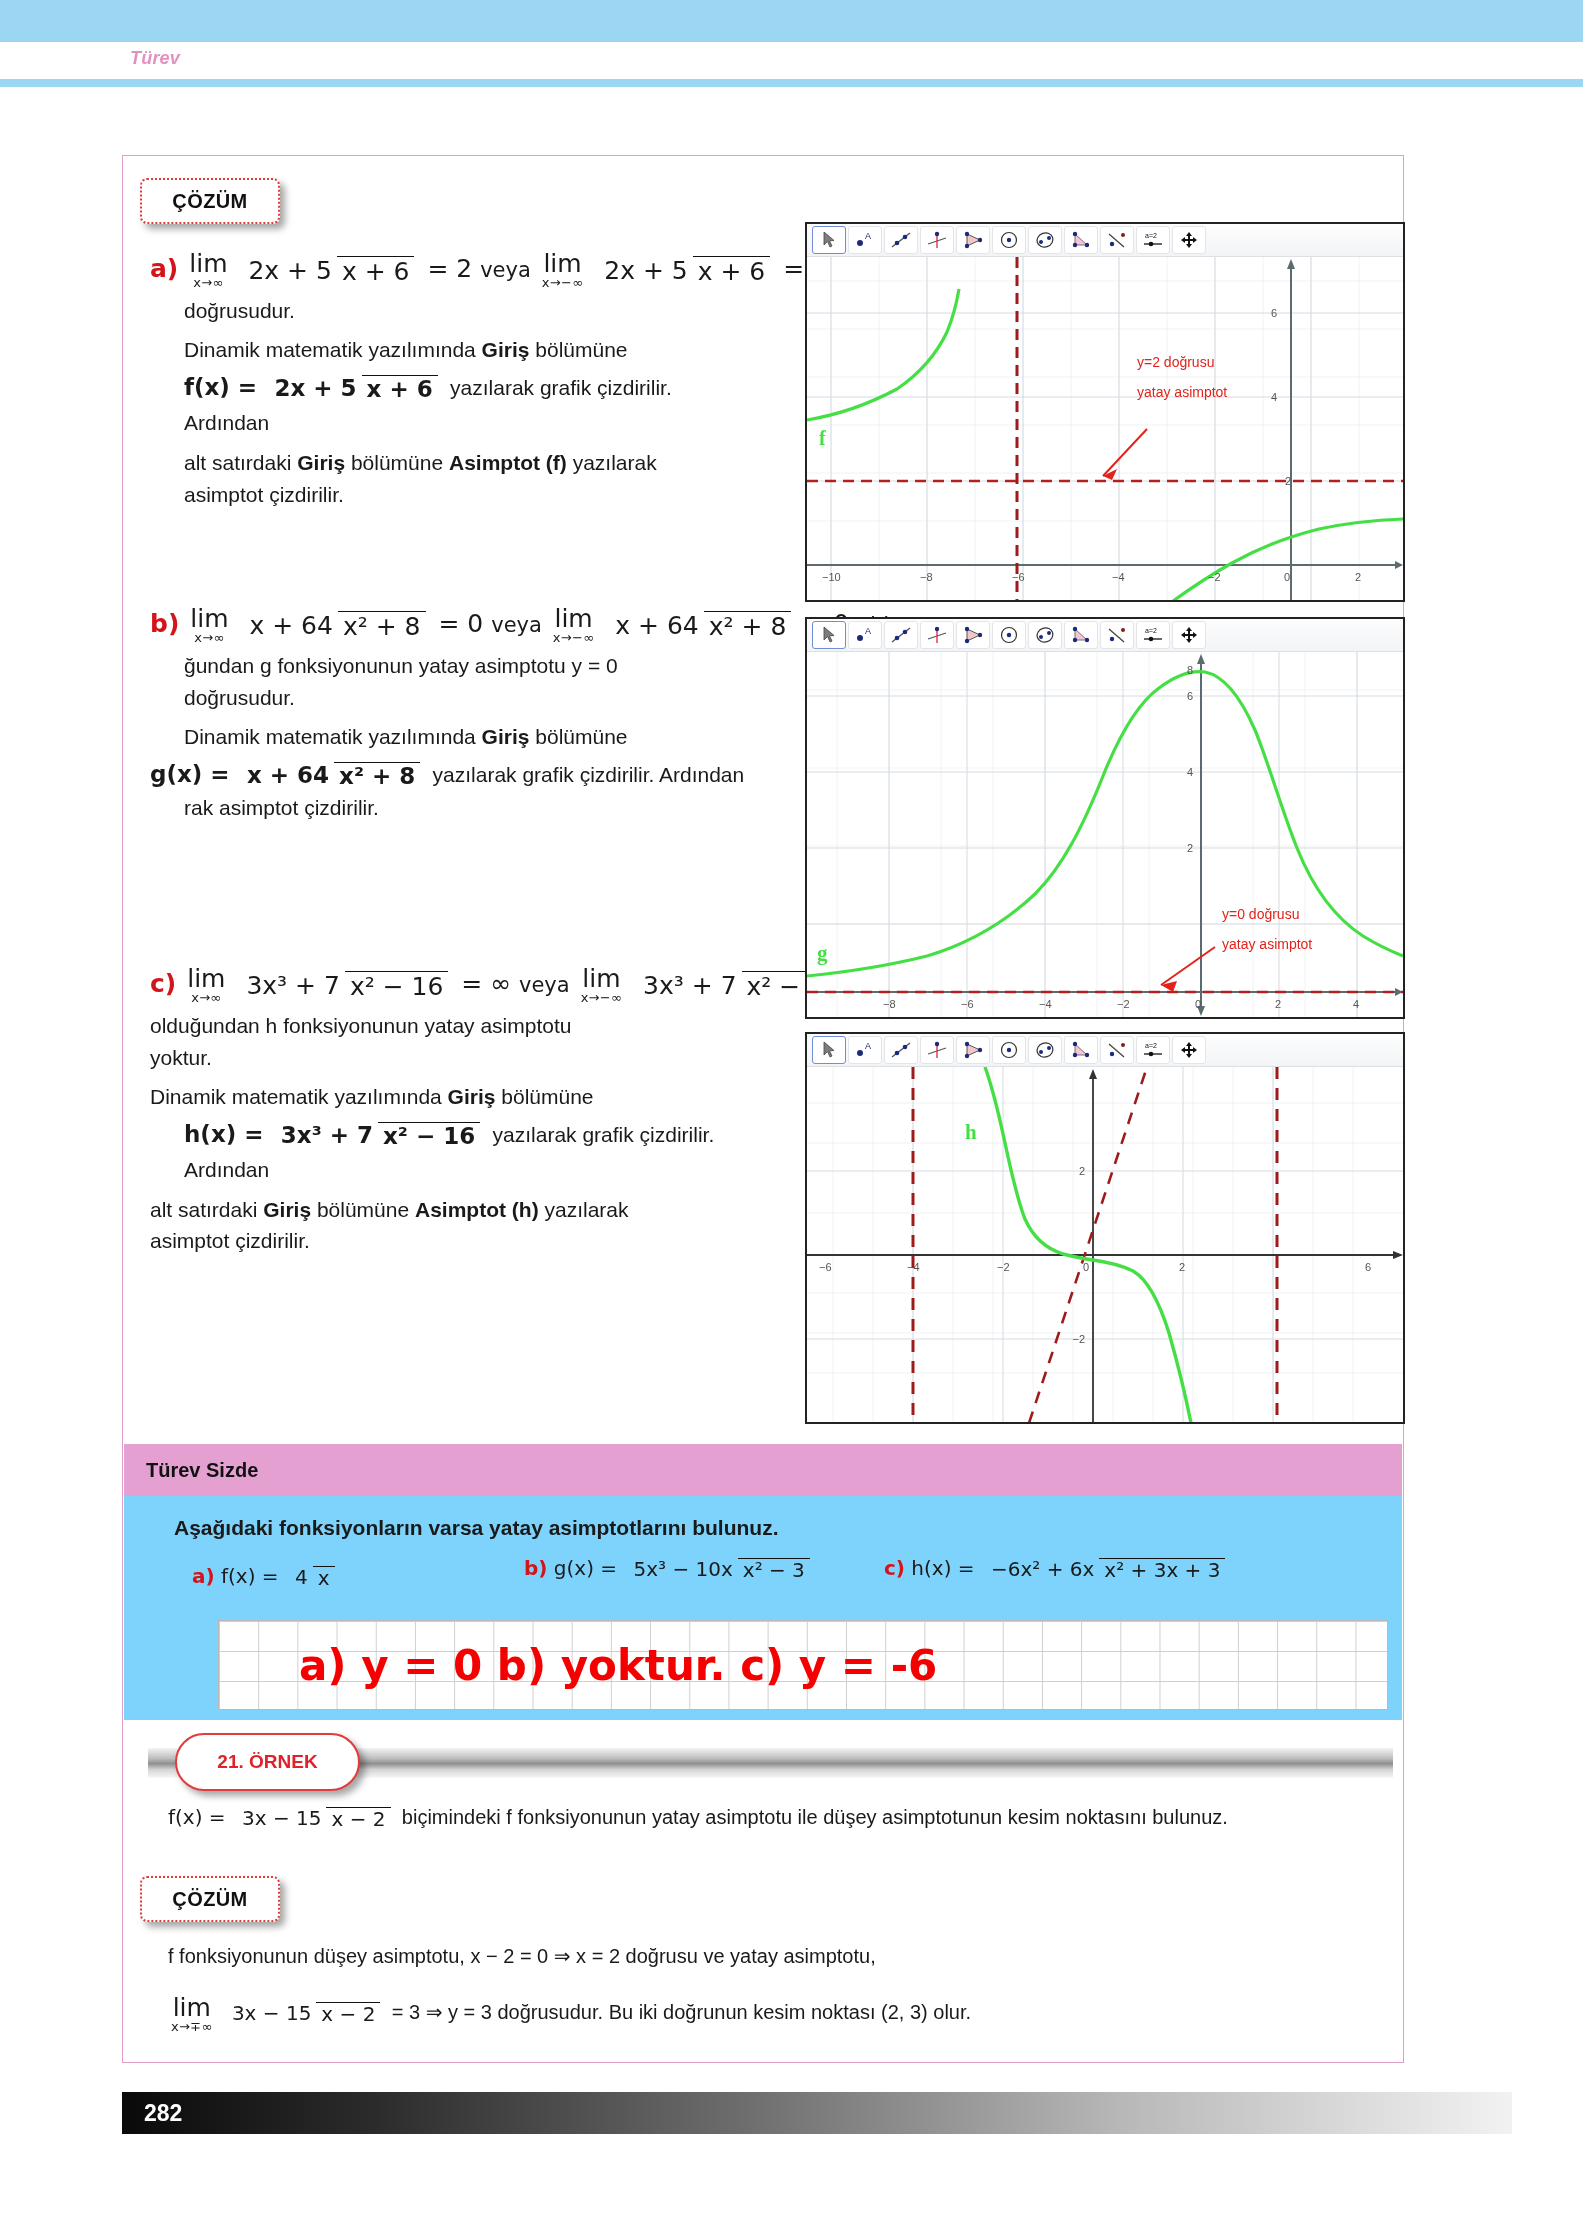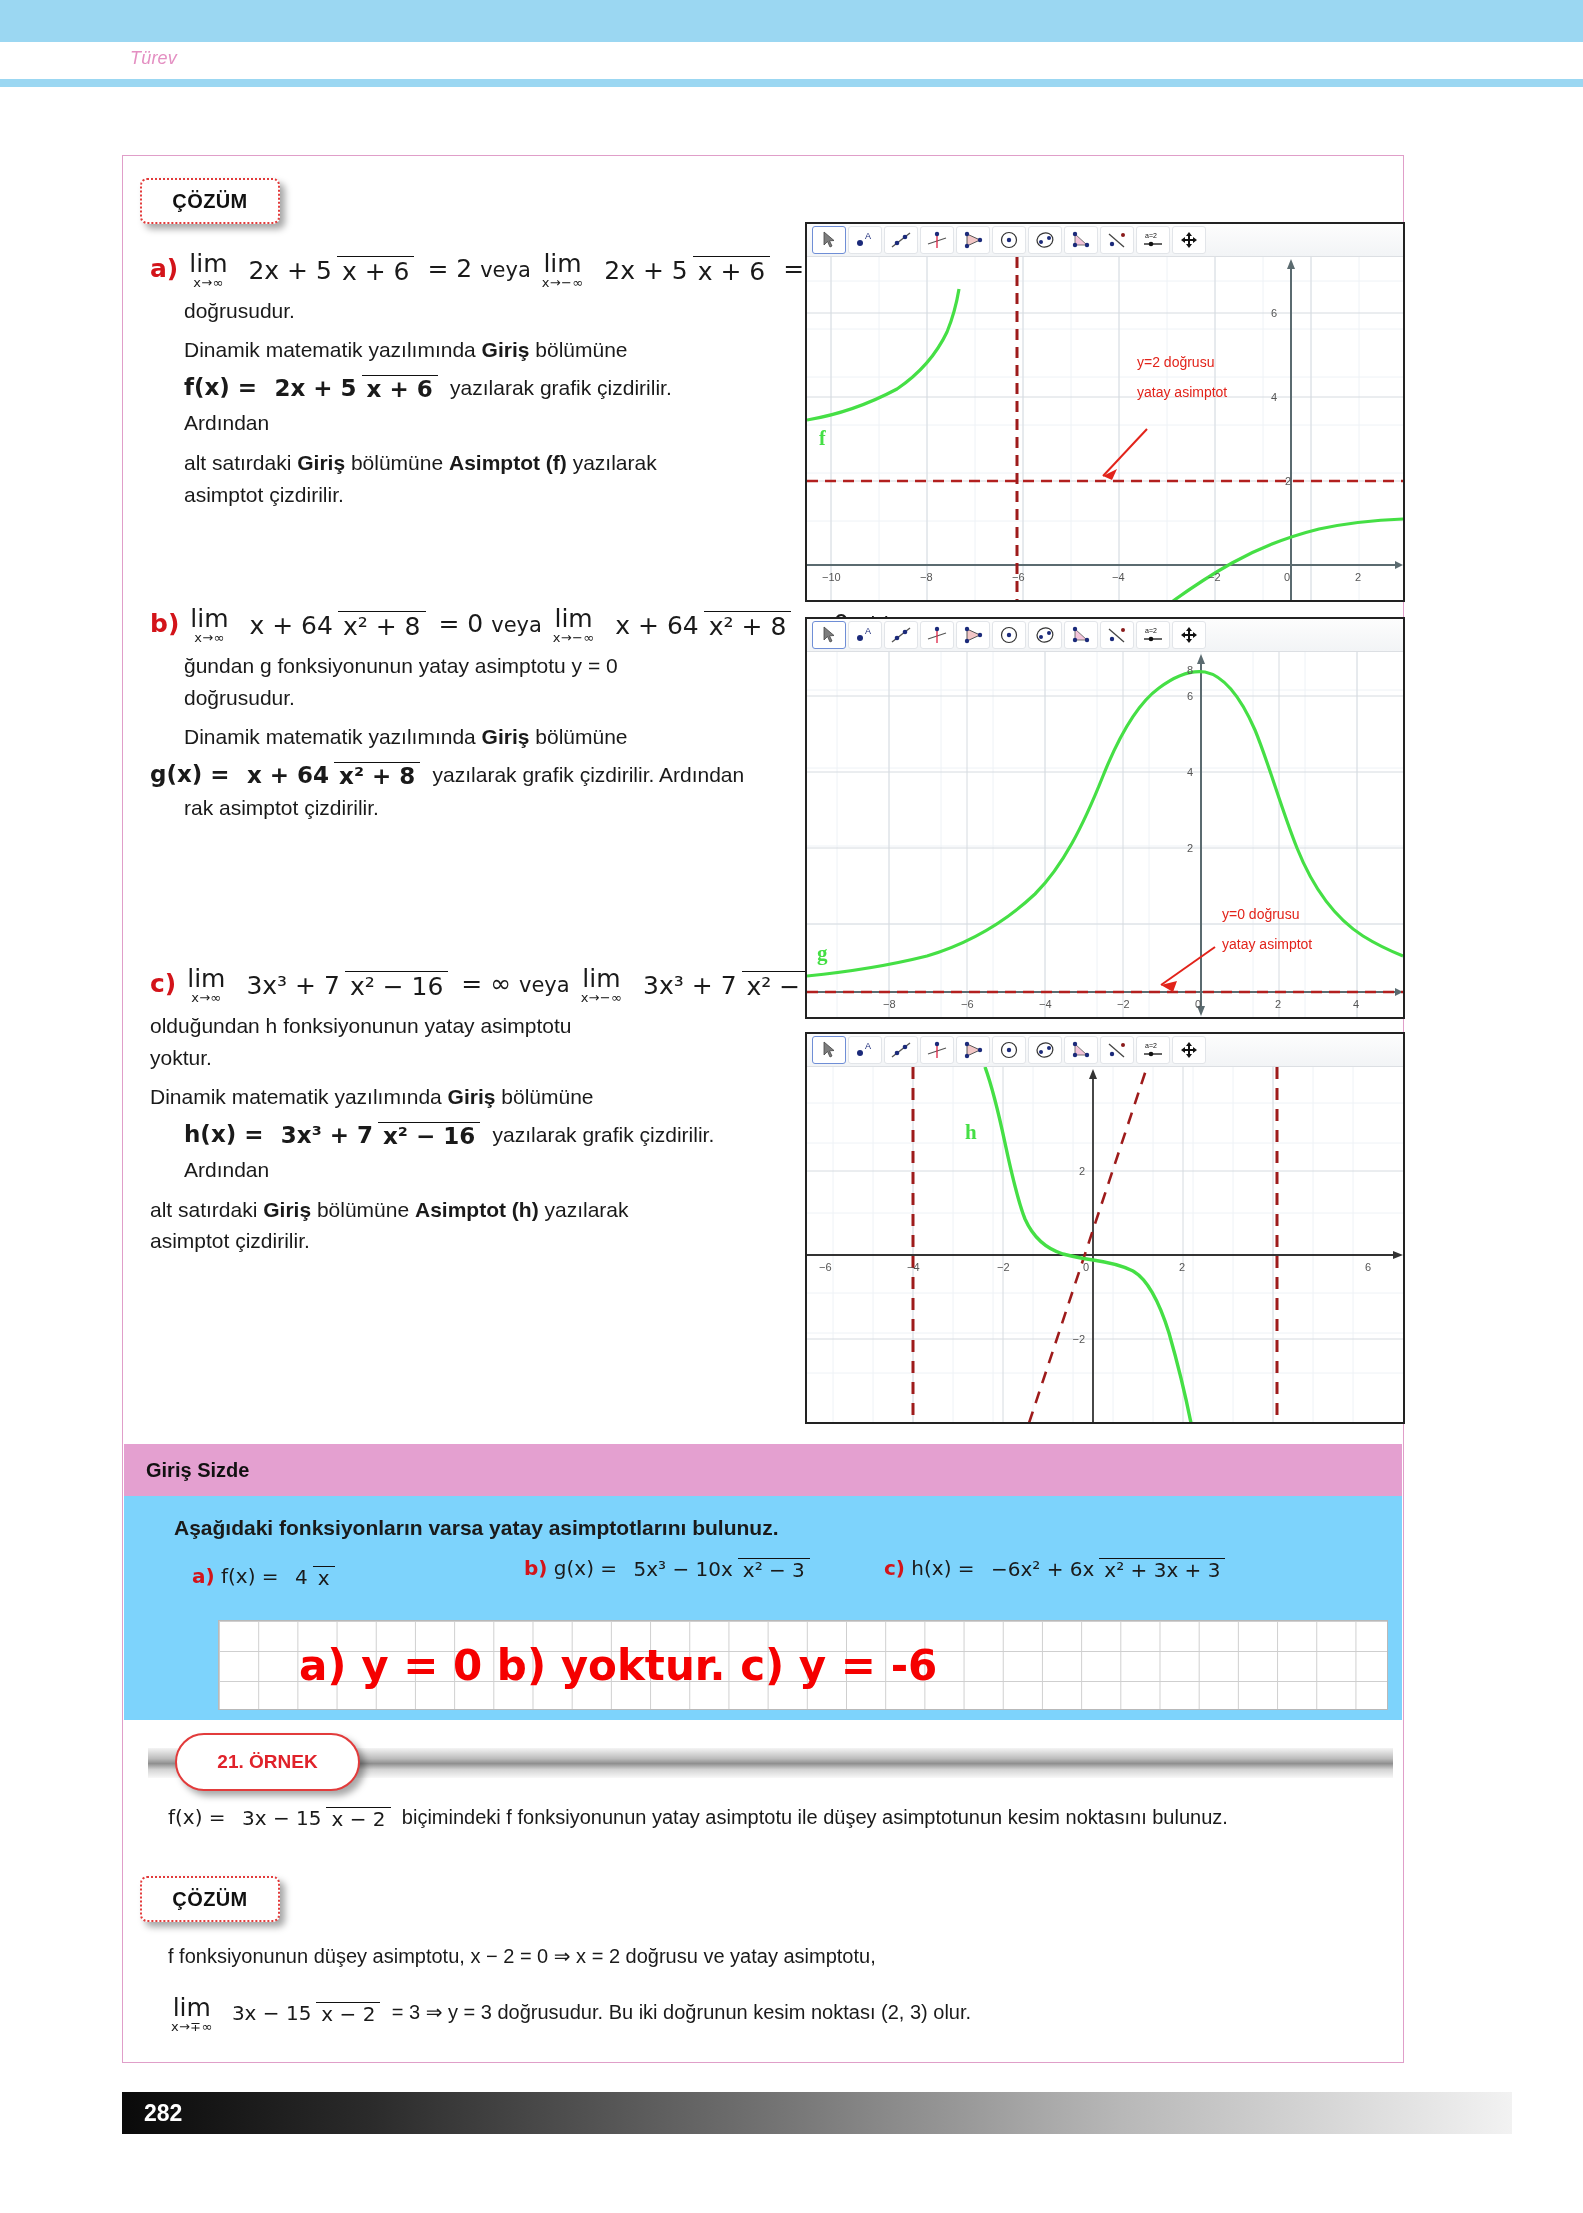--- a/index.html
+++ b/index.html
@@ -11,21 +11,21 @@
     position: relative;
     overflow: hidden;
   }
 
   
   .hdr-band-top { position:absolute; left:0; top:0; width:100%; height:42px; background:#9bd7f2; }
   .hdr-white    { position:absolute; left:0; top:42px; width:100%; height:37px; background:#fff; }
   .hdr-band-bot { position:absolute; left:0; top:79px; width:100%; height:8px; background:#9bd7f2; }
   .hdr-title {
     position:absolute; left:130px; top:48px;
-    font-style: italic; font-weight: normal; font-size: 18px;
+    font-style: italic; font-weight: bold; font-size: 18px;
     color:#e48fc2; letter-spacing:.2px;
   }
 
   
   .frame {
     position:absolute; left:122px; top:155px; width:1282px; height:1908px;
     border:1.5px solid #e09ec9; background:#fff;
   }
 
   
@@ -705,21 +705,21 @@
         <text x="372" y="204">2</text>
           <text x="558" y="204">6</text>
         <text x="278" y="108" text-anchor="end">2</text>
         <text x="278" y="276" text-anchor="end">−2</text>
       </g>
       <text x="158" y="72" font-family="Liberation Serif, serif" font-size="21" font-weight="bold" fill="#45df45">h</text>
     </svg>
   </div>
 </div>
 
-<div class="ss-head">Giriş Sizde</div>
+<div class="ss-head">Türev Sizde</div>
 <div class="ss-body">
   <div class="ss-q">Aşağıdaki fonksiyonların varsa yatay asimptotlarını bulunuz.</div>
   <div class="ss-items">
     <div class="ss-item math" id="ssa">
       <span class="lbl">a)</span>
       <span>f(x) =</span>
       <span class="frac">
           <span class="num">4</span>
           <span class="den">x</span>
         </span>

